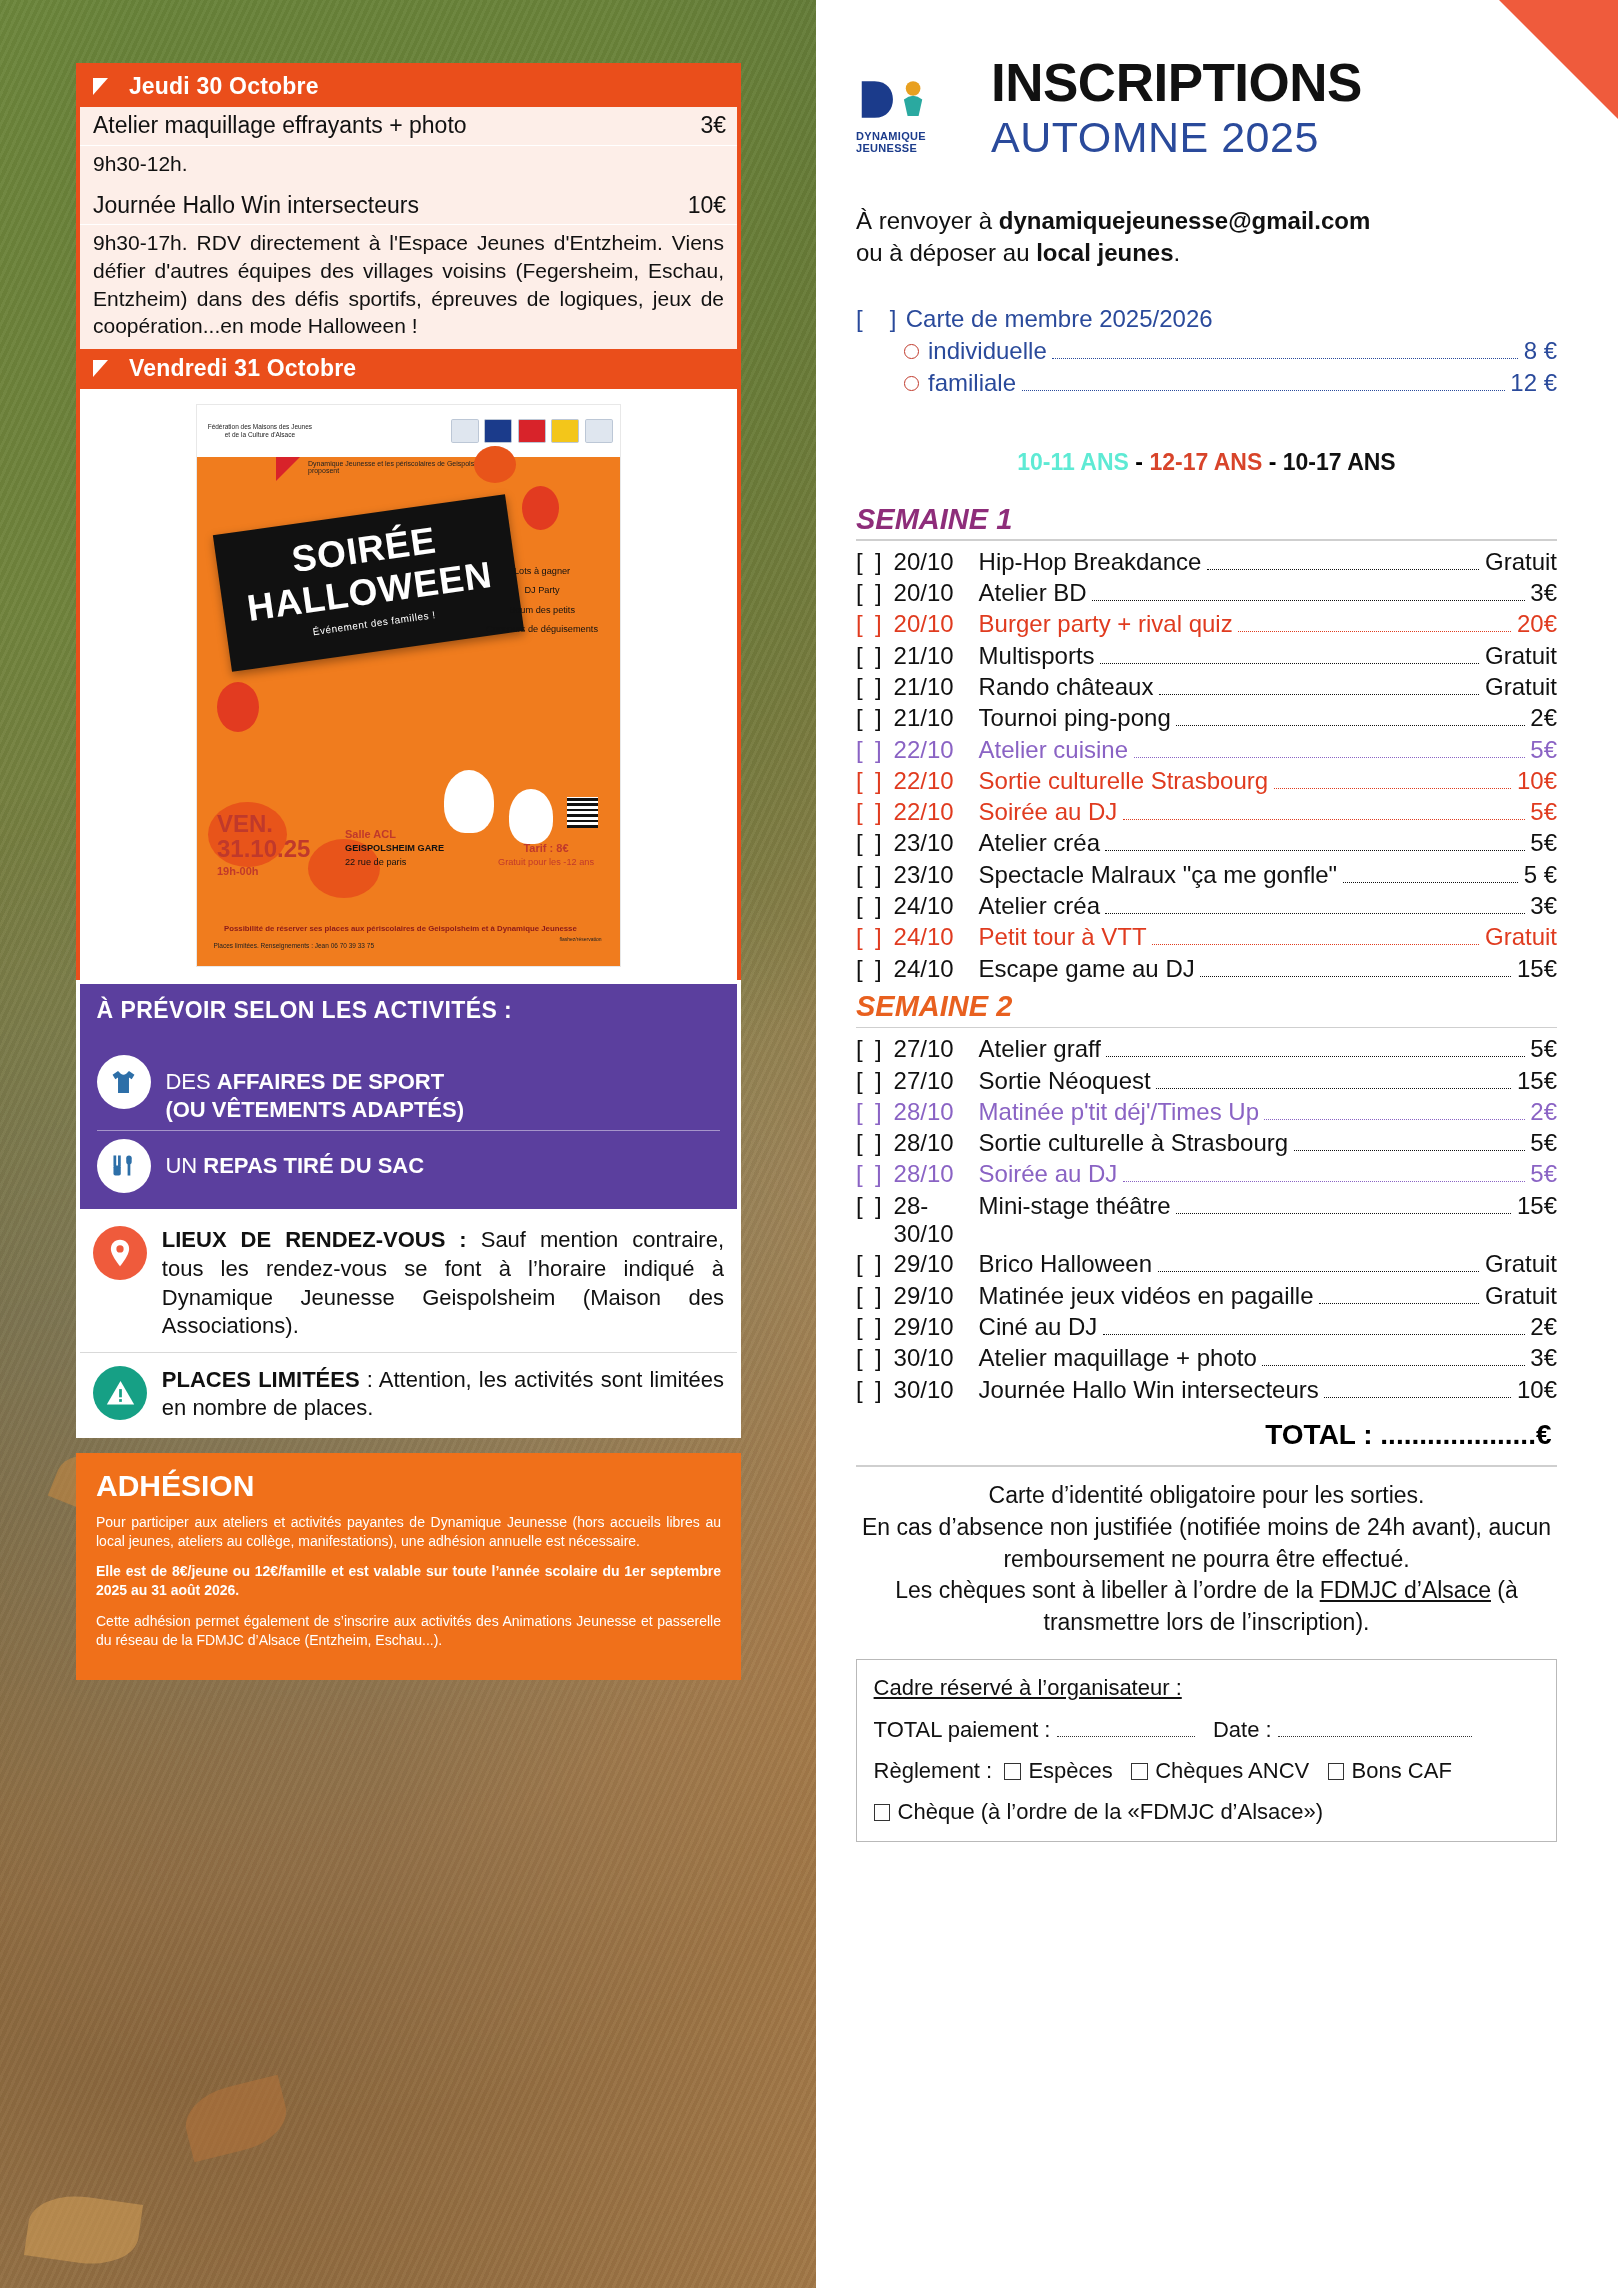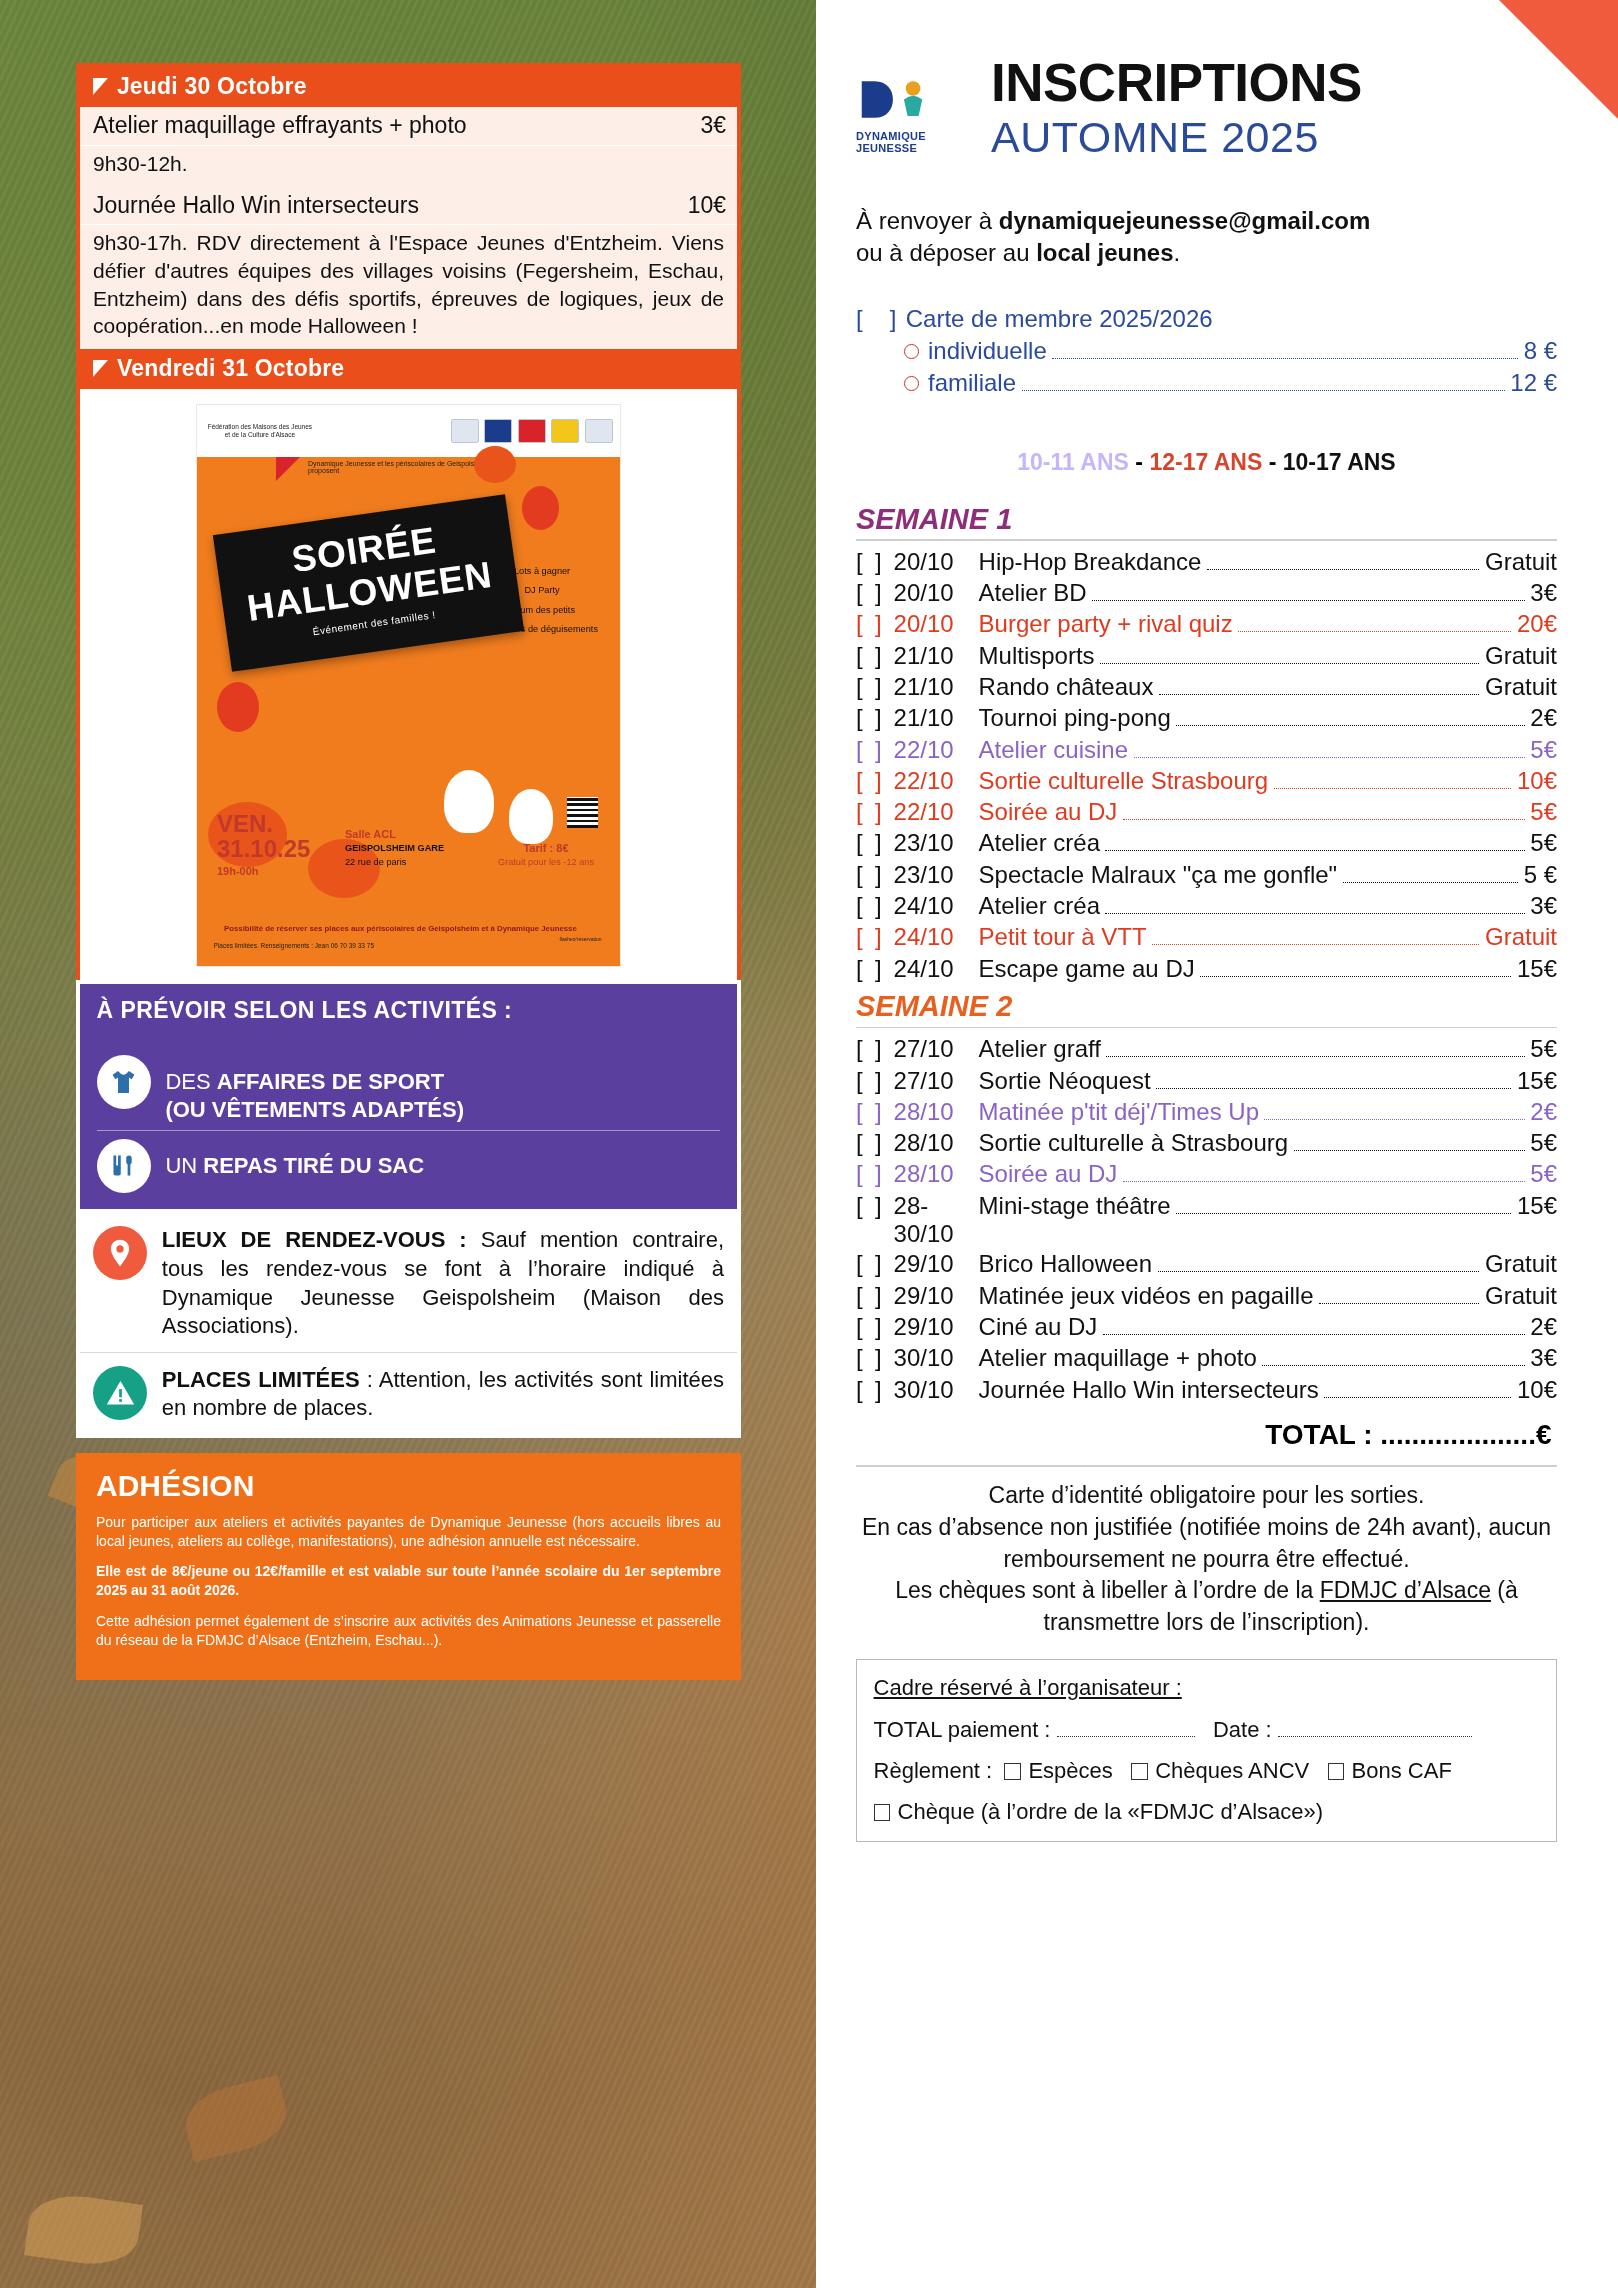--- a/index.html
+++ b/index.html
@@ -42,21 +42,21 @@
   .left-col {
     position:absolute; left:76px; top:63px; width:665px;
   }
   .prog-card {
     background:#ffffff;
     border:4.6px solid #ea4e1b;
     border-bottom:none;
   }
   .day-head {
     background:#ea4e1b; color:#fff; font-weight:bold; font-size:23px;
-    padding:5.5px 9.2px 7.4px 9.2px; display:flex; align-items:center; gap:9px;
+    padding:5.5px 9.2px 7.4px 9.2px; display:flex; align-items:center; gap:21px;
     letter-spacing:0.2px;
   }
   .day-flag {
     width:0;height:0;border-left:15.7px solid #ffffff;border-bottom:17.5px solid transparent;
     display:inline-block; margin-left:3.7px;
   }
   .act-row {
     display:flex; justify-content:space-between; align-items:baseline;
     background:#fdeee8; padding:5.5px 11px 5.5px 13px; font-size:23px; color:#111;
     border-bottom:0.9px solid #ffffff;
@@ -153,21 +153,21 @@
   .sendto { position:absolute; left:856px; top:205px; width:701px; font-size:24px; color:#111; line-height:1.34;}
   .sendto b { font-weight:bold; }
 
   .member { position:absolute; left:856px; top:305px; width:701px; color:#2a4a9b; font-size:24px;}
   .mrow { display:flex; align-items:baseline; }
   .brk { color:#2a4a9b; letter-spacing:1.8px; margin-right:7.4px;}
   .circle-o { display:inline-block; width:14.8px;height:14.8px;border:1.8px solid #c0392b;border-radius:50%; margin-right:9.2px;}
   .dots { flex:1; border-bottom:1.8px dotted #2a4a9b; margin:0 5.5px 6.5px 5.5px;}
 
   .ages { position:absolute; left:856px; top:449px; width:701px; text-align:center; font-size:23px; font-weight:bold;}
-  .ages .a1 { color:#c4b5fd; }
+  .ages .a1 { color:#5eead4; }
   .ages .a2 { color:#d8442a; }
   .ages .a3 { color:#111; }
 
   .sem-head { font-size:29px; font-weight:bold; margin:5.5px 0 3.7px 0;font-style:italic; }
   .sem1 { color:#8e2d7a; }
   .sem2 { color:#e8601f; }
   .sep-line { height:1.8px; background:#cfcfcf; margin:1.8px 0 5.5px 0;}
 
   .list { position:absolute; left:856px; top:497px; width:701px; }
   .li { display:flex; align-items:baseline; font-size:24px; color:#111; padding:1.4px 0; }

